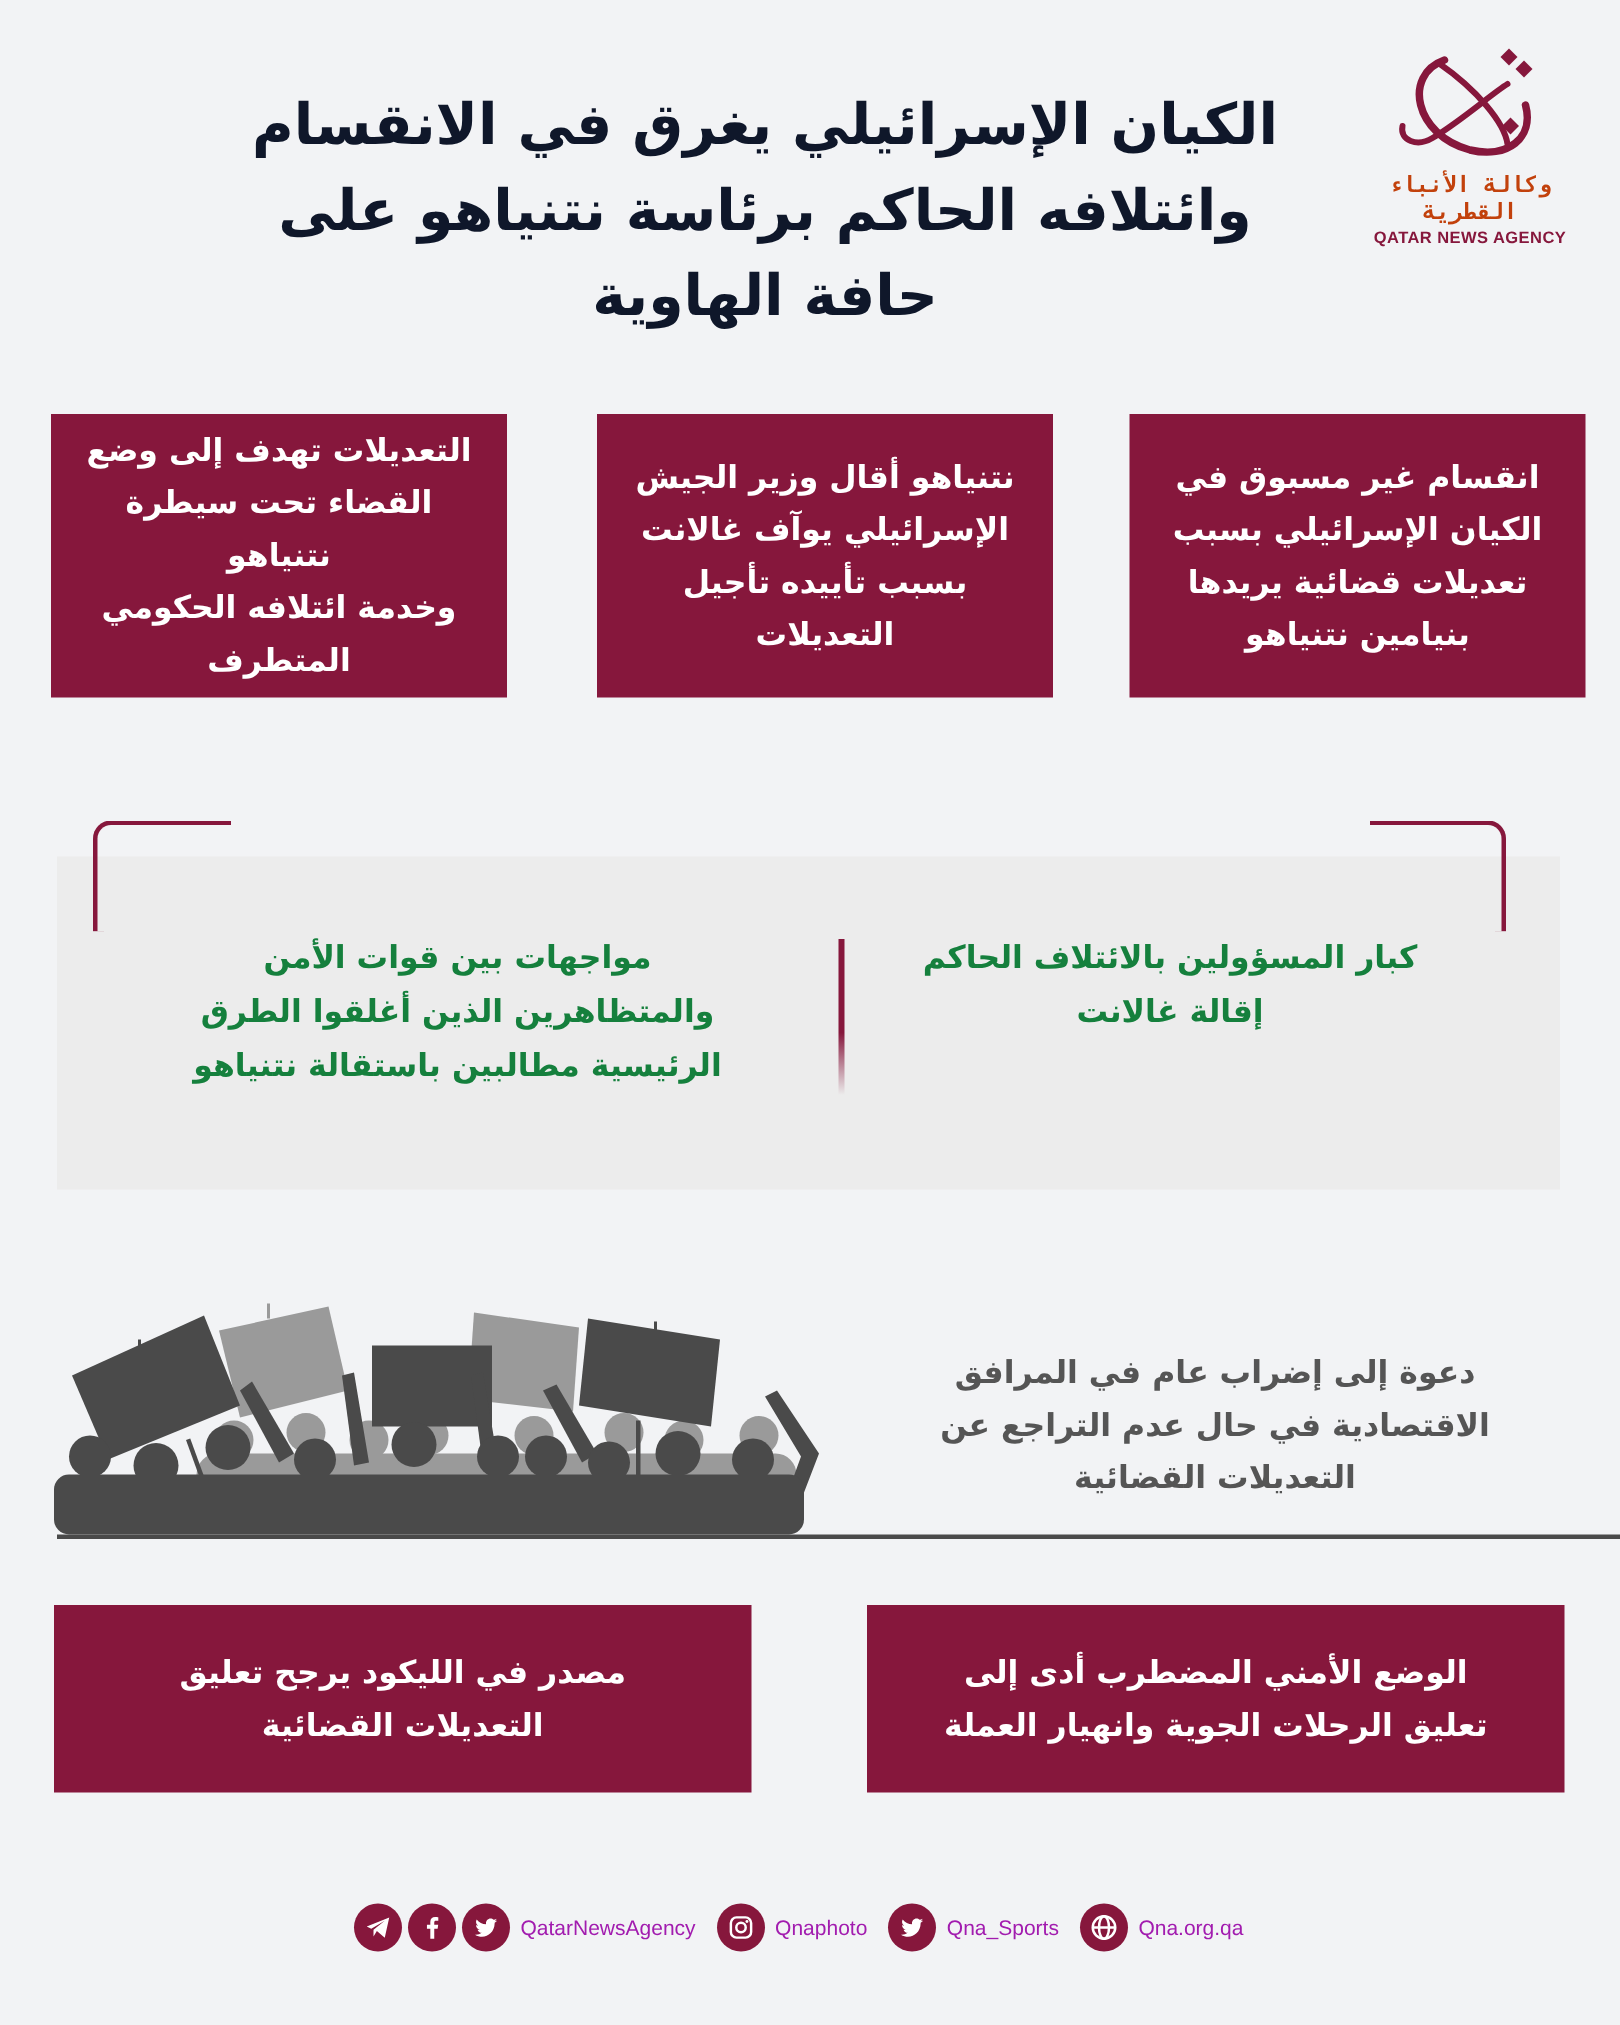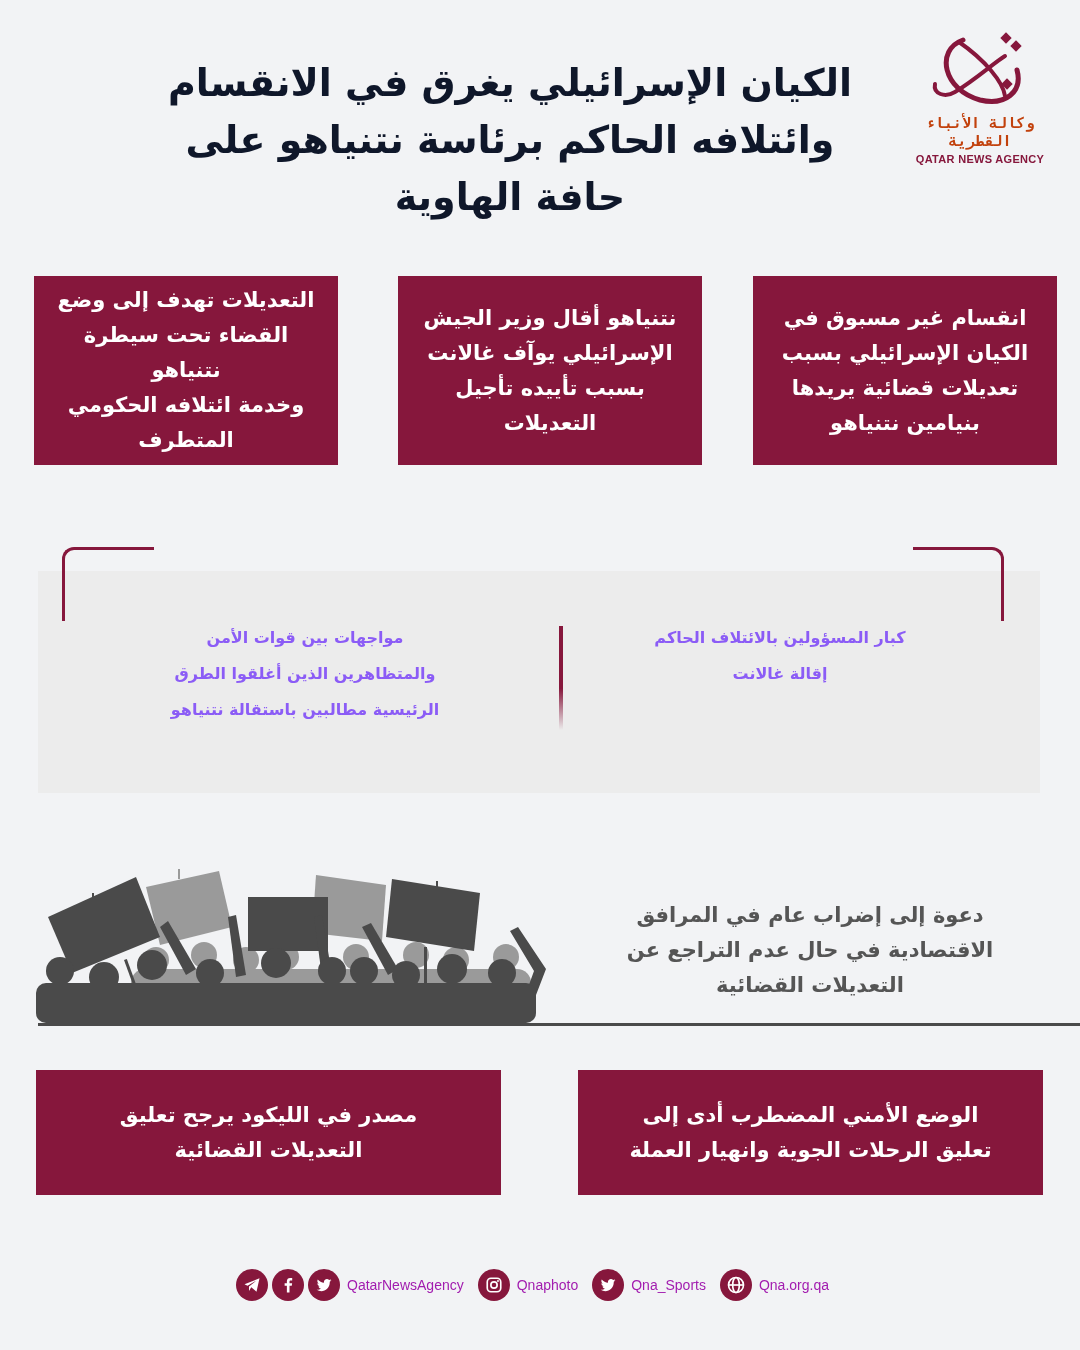--- a/index.html
+++ b/index.html
@@ -55,23 +55,23 @@
   .panel {
     position: absolute;
     left: 38px; top: 571px; width: 1002px; height: 222px;
     background: #ececec;
   }
   .panel-text {
     position: absolute;
     top: 620px;
     text-align: center;
     direction: rtl;
-    color: #8b5cf6;
+    color: #15803d;
     font-weight: bold;
-    font-size: 16px;
+    font-size: 21px;
     line-height: 36px;
   }
   .panel-text span { display: block; }
   .bracket-left {
     position: absolute; left: 62px; top: 547px; width: 92px; height: 74px;
     border-top: 3px solid #86173c; border-left: 3px solid #86173c;
     border-top-left-radius: 12px;
   }
   .bracket-right {
     position: absolute; left: 913px; top: 547px; width: 91px; height: 74px;

